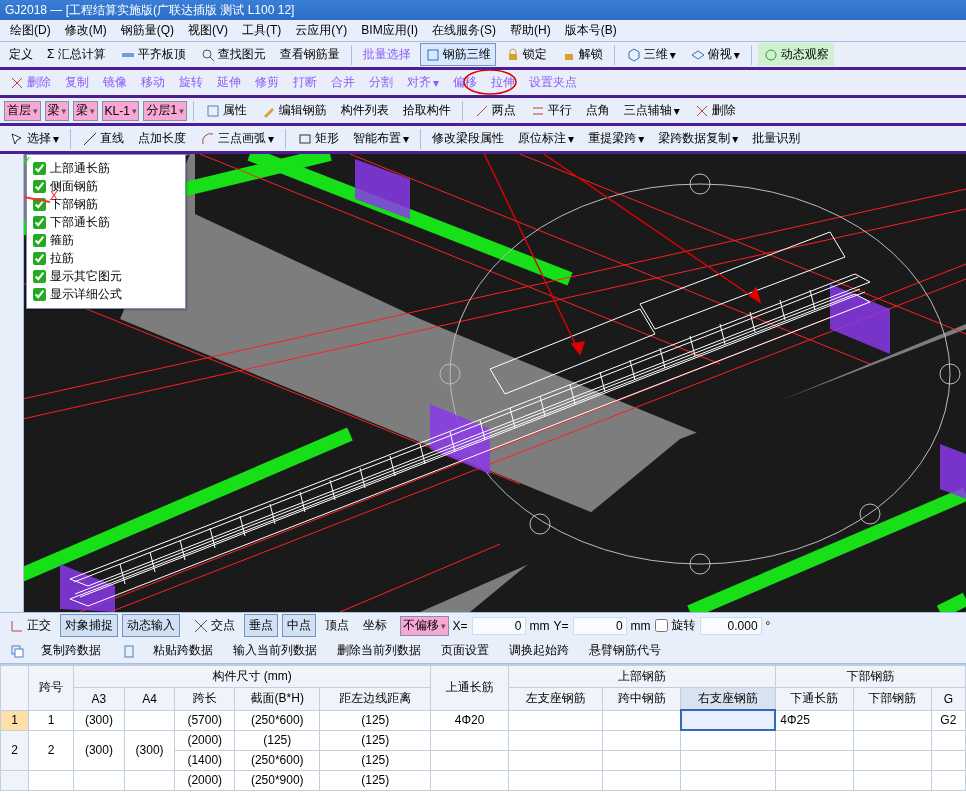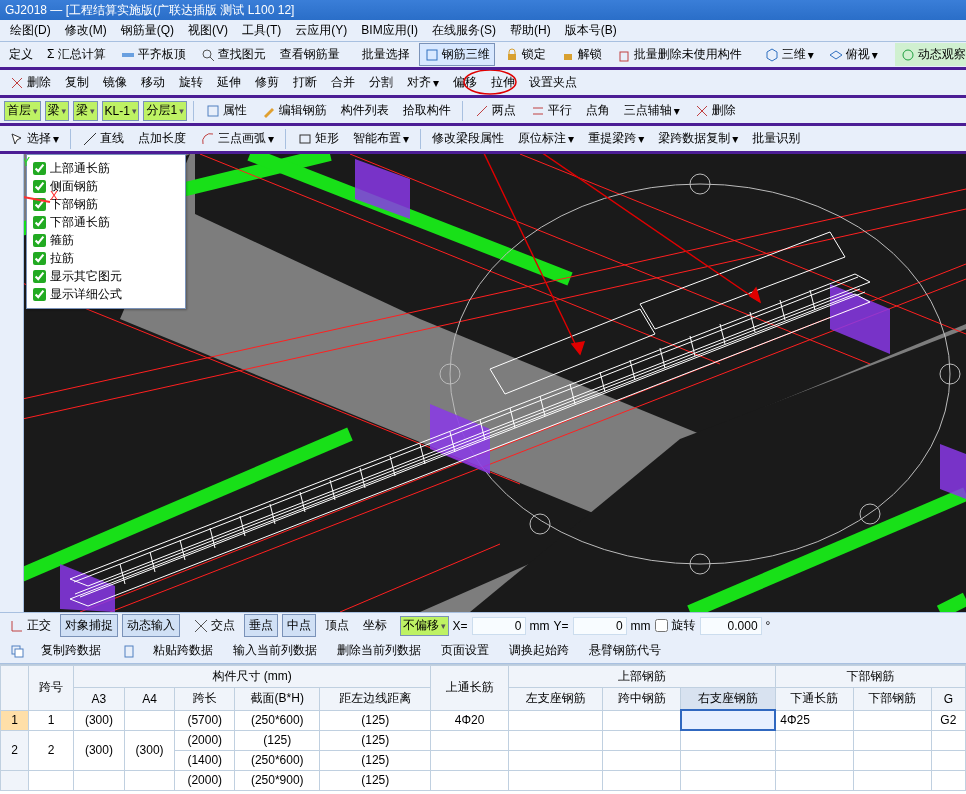--- a/index.html
+++ b/index.html
@@ -10,22 +10,22 @@
 .titlebar .text { white-space:nowrap; overflow:hidden; }
 
 
 .menubar { height:22px; background:#e8effa; border-bottom:1px solid #a8c0e0; display:flex; align-items:center; padding:0 4px; gap:2px; }
 .menuitem { padding:12px 6px; cursor:default; }
 
 
 .toolbar { height:28px; background:#e8effa; border-bottom:3px solid #4c1d95; display:flex; align-items:center; padding:0 4px; gap:4px; flex-wrap:nowrap; overflow:hidden; }
 .toolbar .sep { width:1px; height:20px; background:#a8c0e0; margin:0 2px; }
 .tbtn { display:inline-flex; align-items:center; padding:2px 4px; gap:2px; cursor:pointer; border:1px solid transparent; white-space:nowrap; }
-.tbtn.disabled { color:#000000; }
-.dd { display:inline-flex; align-items:center; border:1px solid #7a92b8; background:#bef264; height:20px; padding:0 2px; }
+.tbtn.disabled { color:#8b5cf6; }
+.dd { display:inline-flex; align-items:center; border:1px solid #7a92b8; background:#f9a8d4; height:20px; padding:0 2px; }
 .dd .arrow { margin-left:2px; color:#555; font-size:9px; }
 
 
 .viewport { position:relative; width:966px; height:458px; background:#7d7d7d; overflow:hidden; }
 .viewport svg { position:absolute; inset:0; }
 
 
 .panel { position:absolute; left:26px; top:0; width:160px; background:#fff; border:1px solid #7a92b8; box-shadow:1px 1px 2px rgba(0,0,0,.3); }
 .panel-title { background:linear-gradient(#6a98d0,#5080c0); color:#fff; padding:3px 6px; font-size:12px; }
 .panel-body { padding:4px 6px; }
@@ -115,26 +115,20 @@
         <rect x="4" y="7" width="8" height="6" fill="#d8a030"></rect>
         <path d="M5 7v-2a3 3 0 016 0v2" fill="none" stroke="#d8a030"></path>
       </svg>
       <span>锁定</span>
     </span>
   <span class="tbtn">
       <svg class="ic-box">
         <rect x="4" y="7" width="8" height="6" fill="#d8a030"></rect>
       </svg>
       <span>解锁</span>
-    </span>
-  <span class="tbtn">
-      <svg class="ic-box">
-        <rect x="4" y="5" width="8" height="9" fill="none" stroke="#c04040"></rect>
-      </svg>
-      <span>批量删除未使用构件</span>
     </span>
   <div class="sep"></div>
   <span class="tbtn">
       <svg class="ic-box">
         <polygon points="3,5 8,2 13,5 13,11 8,14 3,11" fill="none" stroke="#3070c0"></polygon>
       </svg>
       <span>三维</span>
       <span class="arrow">▾</span>
     </span>
   <span class="tbtn">

